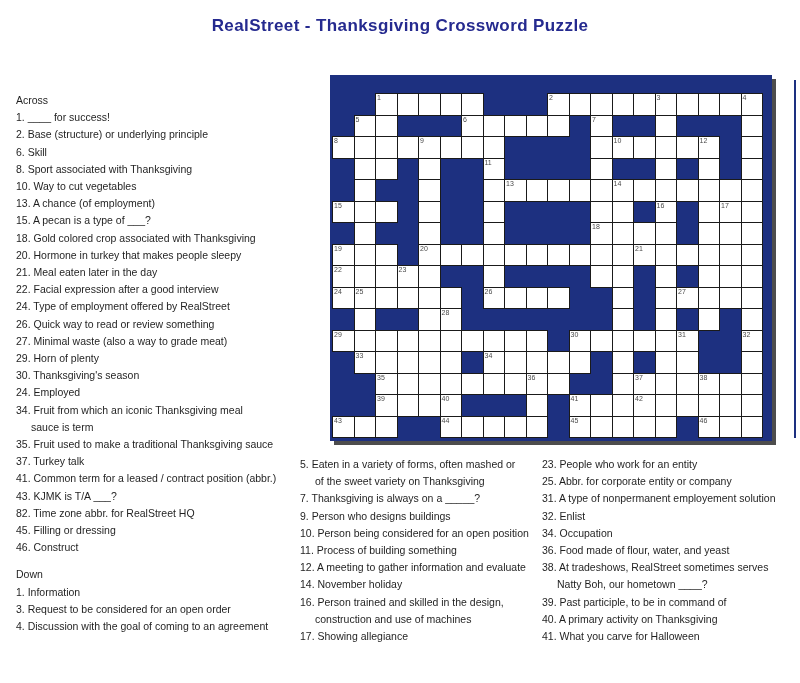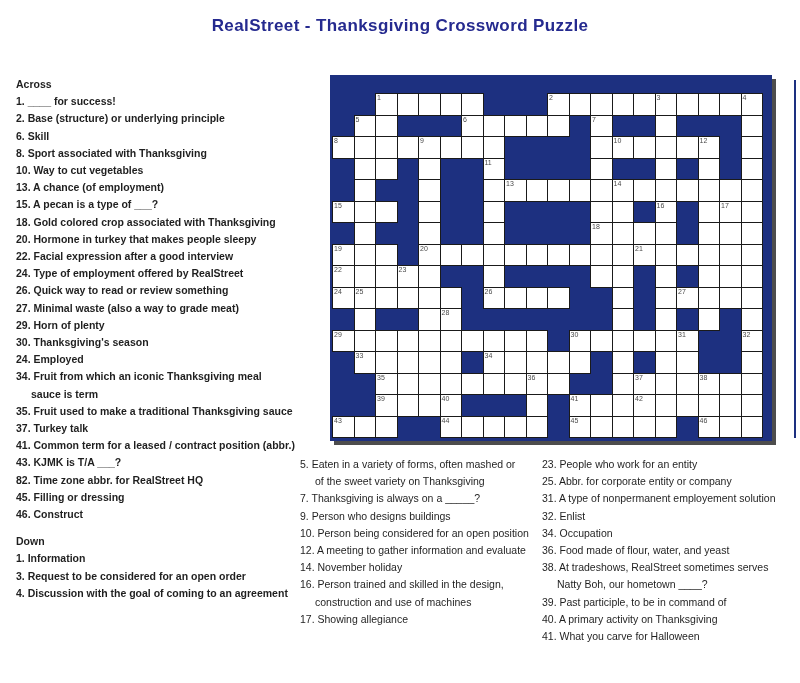--- a/index.html
+++ b/index.html
@@ -10,21 +10,21 @@
     width:800px;height:683px;position:relative;background:#ffffff;
     font-family:"Liberation Sans", sans-serif;overflow:hidden;
   }
   .title{
     position:absolute;top:16px;left:0;width:100%;text-align:center;
     font-size:17px;font-weight:bold;color:var(--title);letter-spacing:.4px;
   }
   .clues{
     position:absolute;font-size:10.5px;line-height:17.2px;color:var(--text);
   }
-  .col-across{left:16px;top:76px;width:288px;font-weight:bold;}
+  .col-across{left:16px;top:92px;width:288px;}
   .col-mid{left:300px;top:456px;width:242px;}
   .col-right{left:542px;top:456px;width:256px;}
   .clue-line{white-space:nowrap;}
   .clue-line.cont{padding-left:15px;}
   .heading{white-space:nowrap;}
   .spacer{height:10px;}
   .grid{
     position:absolute;left:330px;top:75px;width:442px;height:366px;
     background:var(--navy);box-shadow:4px 4px 0 var(--shadow);
   }
@@ -361,20 +361,21 @@
   <div id="across-list">
       <div class="clue-line">1. ____ for success!</div>
       <div class="clue-line">2. Base (structure) or underlying principle</div>
       <div class="clue-line">6. Skill</div>
       <div class="clue-line">8. Sport associated with Thanksgiving</div>
       <div class="clue-line">10. Way to cut vegetables</div>
       <div class="clue-line">13. A chance (of employment)</div>
       <div class="clue-line">15. A pecan is a type of ___?</div>
       <div class="clue-line">18. Gold colored crop associated with Thanksgiving</div>
       <div class="clue-line">20. Hormone in turkey that makes people sleepy</div>
+      <div class="clue-line">21. Meal eaten later in the day</div>
       <div class="clue-line">22. Facial expression after a good interview</div>
       <div class="clue-line">24. Type of employment offered by RealStreet</div>
       <div class="clue-line">26. Quick way to read or review something</div>
       <div class="clue-line">27. Minimal waste (also a way to grade meat)</div>
       <div class="clue-line">29. Horn of plenty</div>
       <div class="clue-line">30. Thanksgiving's season</div>
       <div class="clue-line">24. Employed</div>
       <div class="clue-line">34. Fruit from which an iconic Thanksgiving meal</div>
       <div class="clue-line cont">sauce is term</div>
       <div class="clue-line">35. Fruit used to make a traditional Thanksgiving sauce</div>
@@ -394,20 +395,21 @@
     </div>
 </div>
 
 <div class="clues col-mid">
   <div id="down-mid-list">
       <div class="clue-line">5. Eaten in a variety of forms, often mashed or</div>
       <div class="clue-line cont">of the sweet variety on Thanksgiving</div>
       <div class="clue-line">7. Thanksgiving is always on a _____?</div>
       <div class="clue-line">9. Person who designs buildings</div>
       <div class="clue-line">10. Person being considered for an open position</div>
+      <div class="clue-line">11. Process of building something</div>
       <div class="clue-line">12. A meeting to gather information and evaluate</div>
       <div class="clue-line">14. November holiday</div>
       <div class="clue-line">16. Person trained and skilled in the design,</div>
       <div class="clue-line cont">construction and use of machines</div>
       <div class="clue-line">17. Showing allegiance</div>
     </div>
 </div>
 
 <div class="clues col-right">
   <div id="down-right-list">

